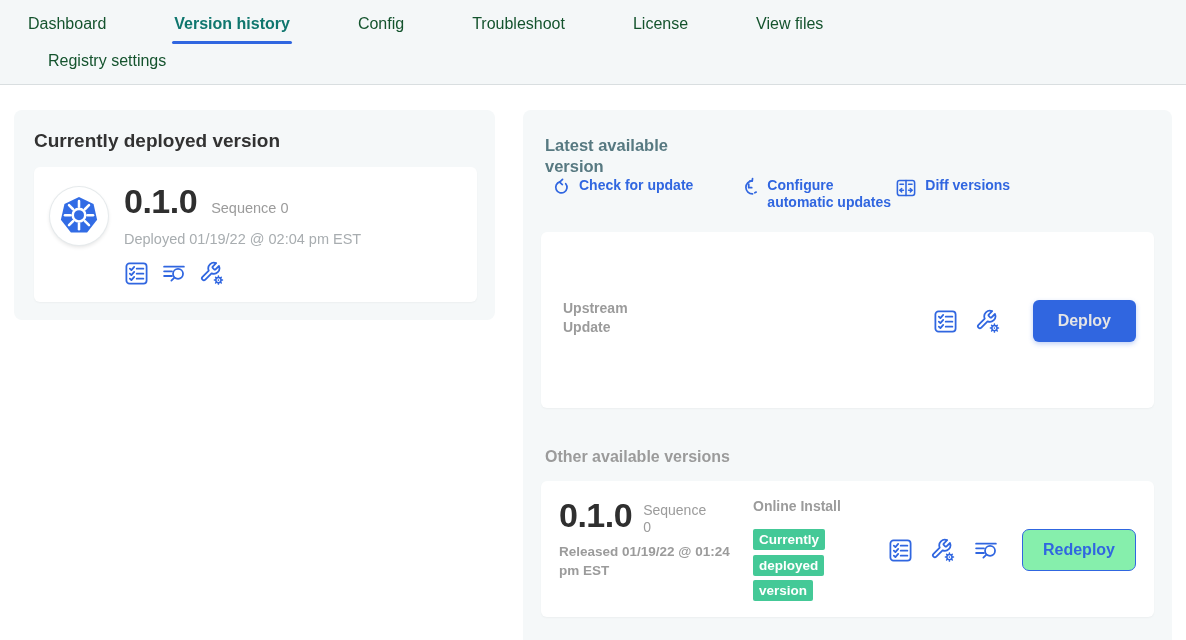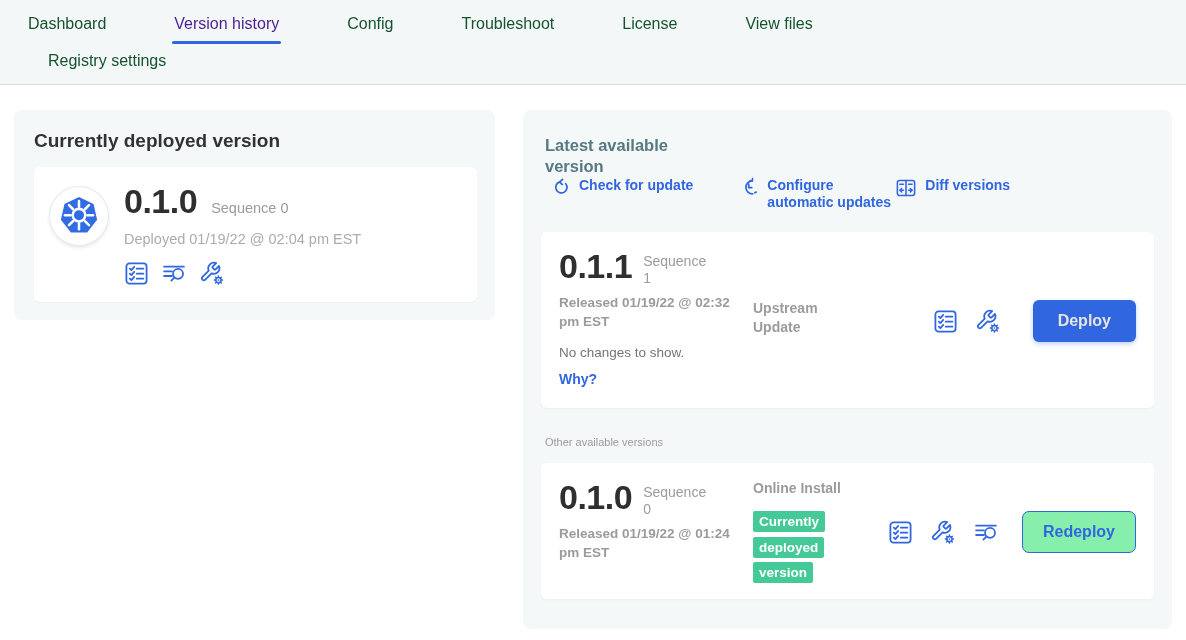--- a/index.html
+++ b/index.html
@@ -18,21 +18,21 @@
     padding-top: 15px;
   }
   .nav-row1 { display: flex; padding-left: 28px; }
   .nav-row2 { display: flex; padding-left: 48px; margin-top: 8px; padding-bottom: 14px; }
   .tab {
     position: relative;
     font-size: 16px; font-weight: 500; color: #14532d;
     padding-bottom: 11px; margin-right: 68px;
     cursor: pointer; white-space: nowrap;
   }
-  .tab.active { color: #4c1d95; font-weight: 400; text-align: center; }
+  .tab.active { color: #0f766e; font-weight: 700; text-align: center; }
   .tab.active::after {
     content: ""; position: absolute; left: -2px; right: -2px; bottom: 0;
     height: 3px; background: #3066e0; border-radius: 2px;
   }
   .nav-row2 .tab { padding-bottom: 0; }
 
   
   .main { display: flex; align-items: flex-start; gap: 28px; padding: 25px 14px; }
 
   
@@ -120,21 +120,21 @@
   .btn-primary {
     background: #3066e0; color: #e5e5e5; border: none;
     padding: 12px 25px; margin-left: 14px;
     box-shadow: 0 2px 5px rgba(48,102,224,0.3);
   }
   .btn-outline {
     background: #86efac; color: #3066e0;
     border: 1.5px solid #3066e0; border-radius: 7px;
     padding: 11px 20px; margin-left: 5px;
   }
-  .other-heading { font-size: 11px; font-weight: 400; color: #9b9b9b; margin: 28px 2px 15px 4px; }
+  .other-heading { font-size: 16px; font-weight: 700; color: #9b9b9b; margin: 40px 2px 15px 4px; }
 
   svg { display: block; }
 </style>
 </head>
 <body>
 
 <svg width="0" height="0" style="position:absolute">
   <defs>
     <symbol id="sym-checklist" viewBox="0 0 24 24">
       <g fill="none" stroke="currentColor" stroke-width="1.7" stroke-linecap="round" stroke-linejoin="round">
@@ -282,29 +282,20 @@
         <div class="action last">
           <svg class="ic ic-sm" style="width:22px;height:22px">
               <use href="#sym-diff"></use>
             </svg>
           <span class="label" style="max-width:none">Diff versions</span>
         </div>
       </div>
     </div>
 
     <div class="version-card card-latest">
-      <div class="vc-left">
-        <div class="vc-version-line">
-          <span class="version-number">0.1.1</span>
-          <span class="sequence-block">Sequence 1</span>
-        </div>
-        <div class="released">Released 01/19/22 @ 02:32 pm EST</div>
-        <div class="changes">No changes to show.</div>
-        <div class="why">Why?</div>
-      </div>
       <div class="vc-mid offset">
         <div class="source">Upstream Update</div>
       </div>
       <div class="vc-right">
         <svg class="ic">
             <use href="#sym-checklist"></use>
           </svg>
         <svg class="ic">
             <use href="#sym-wrench-gear"></use>
           </svg>

